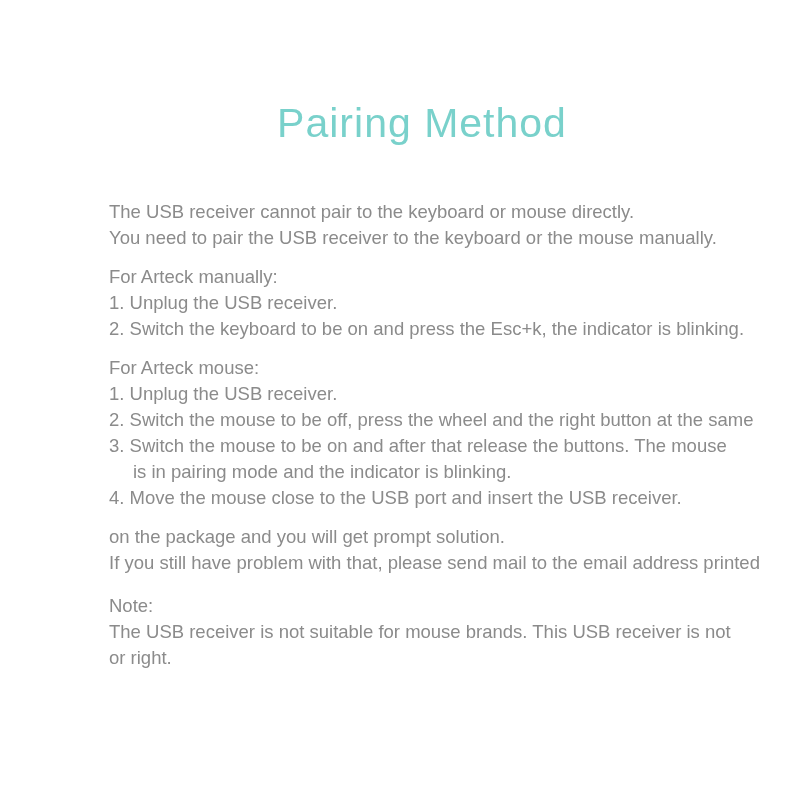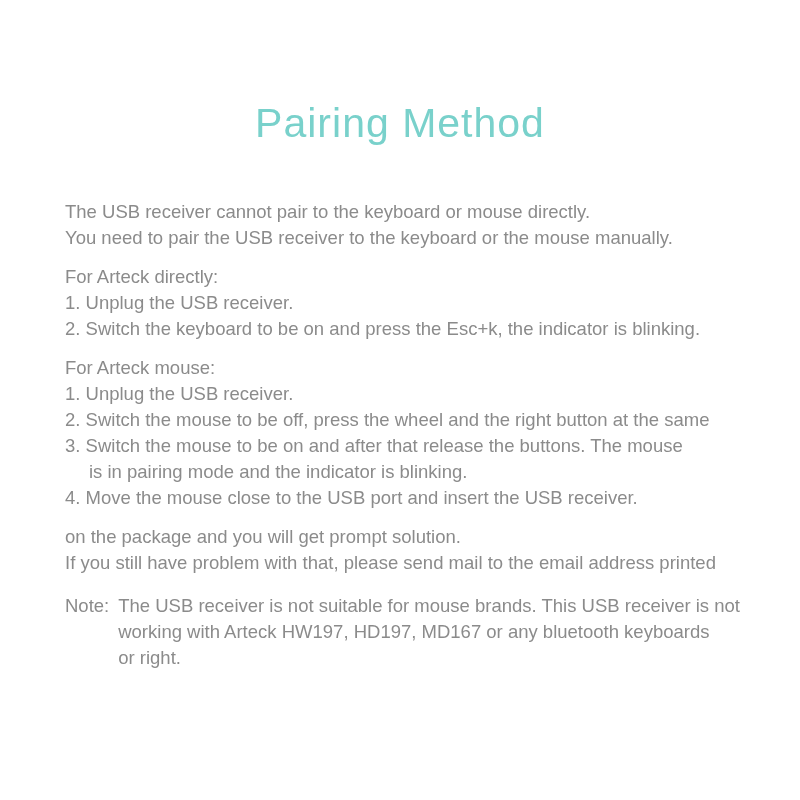--- a/index.html
+++ b/index.html
@@ -8,20 +8,21 @@
     background: #ffffff;
   }
   .page {
     position: relative;
     width: 800px;
     height: 800px;
     background: var(--bg-color, #ffffff);
     font-family: "Liberation Sans", sans-serif;
     box-sizing: border-box;
     overflow: hidden;
+    padding-left: 44px;
   }
   .title {
     margin: 0;
     padding-top: 100px;
     text-align: center;
     font-size: 41px;
     font-weight: 400;
     letter-spacing: 1px;
     color: var(--title-color, #79d1cb);
   }
@@ -29,21 +30,21 @@
     margin-top: 52px;
     padding-left: 65px;
     padding-right: 60px;
     color: var(--body-color, #8b8b8b);
     font-size: 18.5px;
     line-height: 26px;
   }
   .para {
     margin: 0 0 13px 0;
   }
-  .para:last-child { margin-bottom: 8px; }
+  .para:last-child { margin-bottom: 8px; flex-direction: column; }
   .line {
     display: block;
     white-space: nowrap;
   }
   .line.cont {
     padding-left: 24px;
   }
   .note {
     margin-top: 17px;
     display: flex;
@@ -65,21 +66,21 @@
   <h1 class="title">Pairing Method</h1>
 
   <div class="body-text">
 
     <div class="para">
       <span class="line">The USB receiver cannot pair to the keyboard or mouse directly.</span>
       <span class="line">You need to pair the USB receiver to the keyboard or the mouse manually.</span>
     </div>
 
     <div class="para">
-      <span class="line">For Arteck directly:</span>
+      <span class="line">For Arteck manually:</span>
       <span class="line">1. Unplug the USB receiver.</span>
       <span class="line">2. Switch the keyboard to be on and press the Esc+k, the indicator is blinking.</span>
     </div>
 
     <div class="para">
       <span class="line">For Arteck mouse:</span>
       <span class="line">1. Unplug the USB receiver.</span>
       <span class="line">2. Switch the mouse to be off, press the wheel and the right button at the same</span>
       <span class="line">3. Switch the mouse to be on and after that release the buttons. The mouse</span>
       <span class="line cont">is in pairing mode and the indicator is blinking.</span>
@@ -88,19 +89,18 @@
 
     <div class="para">
       <span class="line">on the package and you will get prompt solution.</span>
       <span class="line">If you still have problem with that, please send mail to the email address printed</span>
     </div>
 
     <div class="para note">
       <span class="note-label">Note:</span>
       <div class="note-body">
         <span class="line">The USB receiver is not suitable for mouse brands. This USB receiver is not</span>
-        <span class="line">working with Arteck HW197, HD197, MD167 or any bluetooth keyboards</span>
         <span class="line">or right.</span>
       </div>
     </div>
 
   </div>
 </div>
 
 </body></html>

